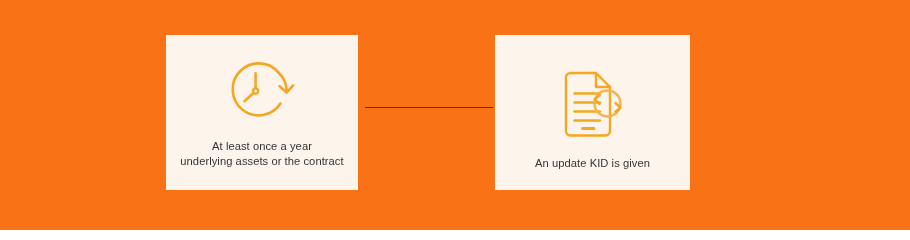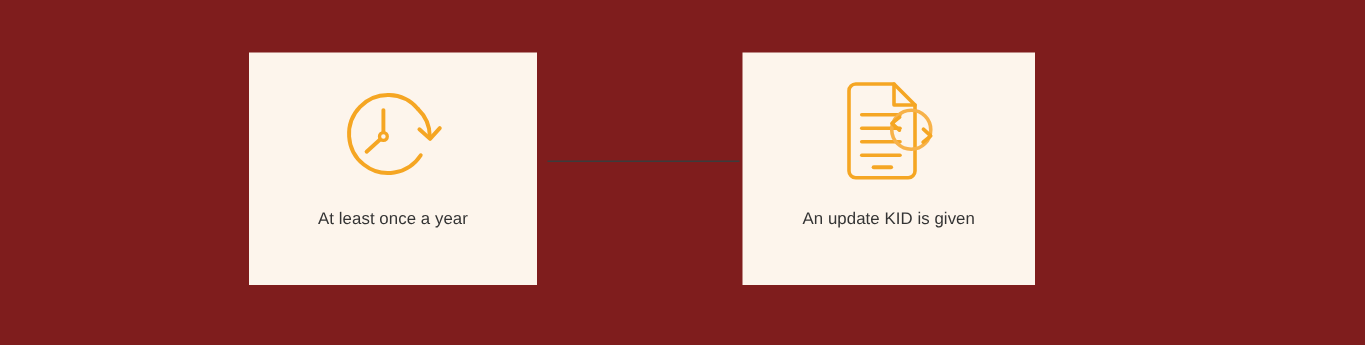--- a/index.html
+++ b/index.html
@@ -11,21 +11,21 @@
     width: 910px;
     height: 230px;
     background: #ffffff;
     font-family: "Liberation Sans", sans-serif;
     overflow: hidden;
   }
   #canvas {
     position: relative;
     width: 910px;
     height: 230px;
-    background: #7f1d1d;
+    background: #f97316;
   }
 
   .panel {
     position: absolute;
     background: #fdf5ec;
     display: flex;
     flex-direction: column;
     align-items: center;
     box-sizing: border-box;
   }
@@ -36,21 +36,21 @@
     width: 192px;
     height: 155px;
     padding-top: 22px;
   }
 
   #panel-outcome {
     left: 495px;
     top: 35px;
     width: 195px;
     height: 155px;
-    padding-top: 18px;
+    padding-top: 35px;
   }
 
   .icon-wrap {
     display: block;
     line-height: 0;
   }
 
   #panel-trigger .icon-wrap { margin-bottom: 14px; }
   #panel-outcome .icon-wrap { margin-bottom: 16px; }
 
@@ -94,20 +94,21 @@
         <path d="M 33.6 34 L 33.6 16.4"></path>
 
         <path d="M 33.6 34 L 22.4 44.2"></path>
 
         <circle cx="33.6" cy="34" r="2.6" fill="#fdf5ec" stroke="#f5a623" stroke-width="2.2"></circle>
       </svg>
     </span>
 
     <div class="caption">
       <span class="line">At least once a year</span>
+      <span class="line">underlying assets or the contract</span>
     </div>
   </div>
 
   <div id="connector"></div>
 
   <div class="panel" id="panel-outcome">
 
     <span class="icon-wrap">
       <svg width="76" height="70" viewBox="0 0 76 70" xmlns="http://www.w3.org/2000/svg" fill="none" stroke="#f5a623" stroke-width="2.4" stroke-linecap="round" stroke-linejoin="round">
 

